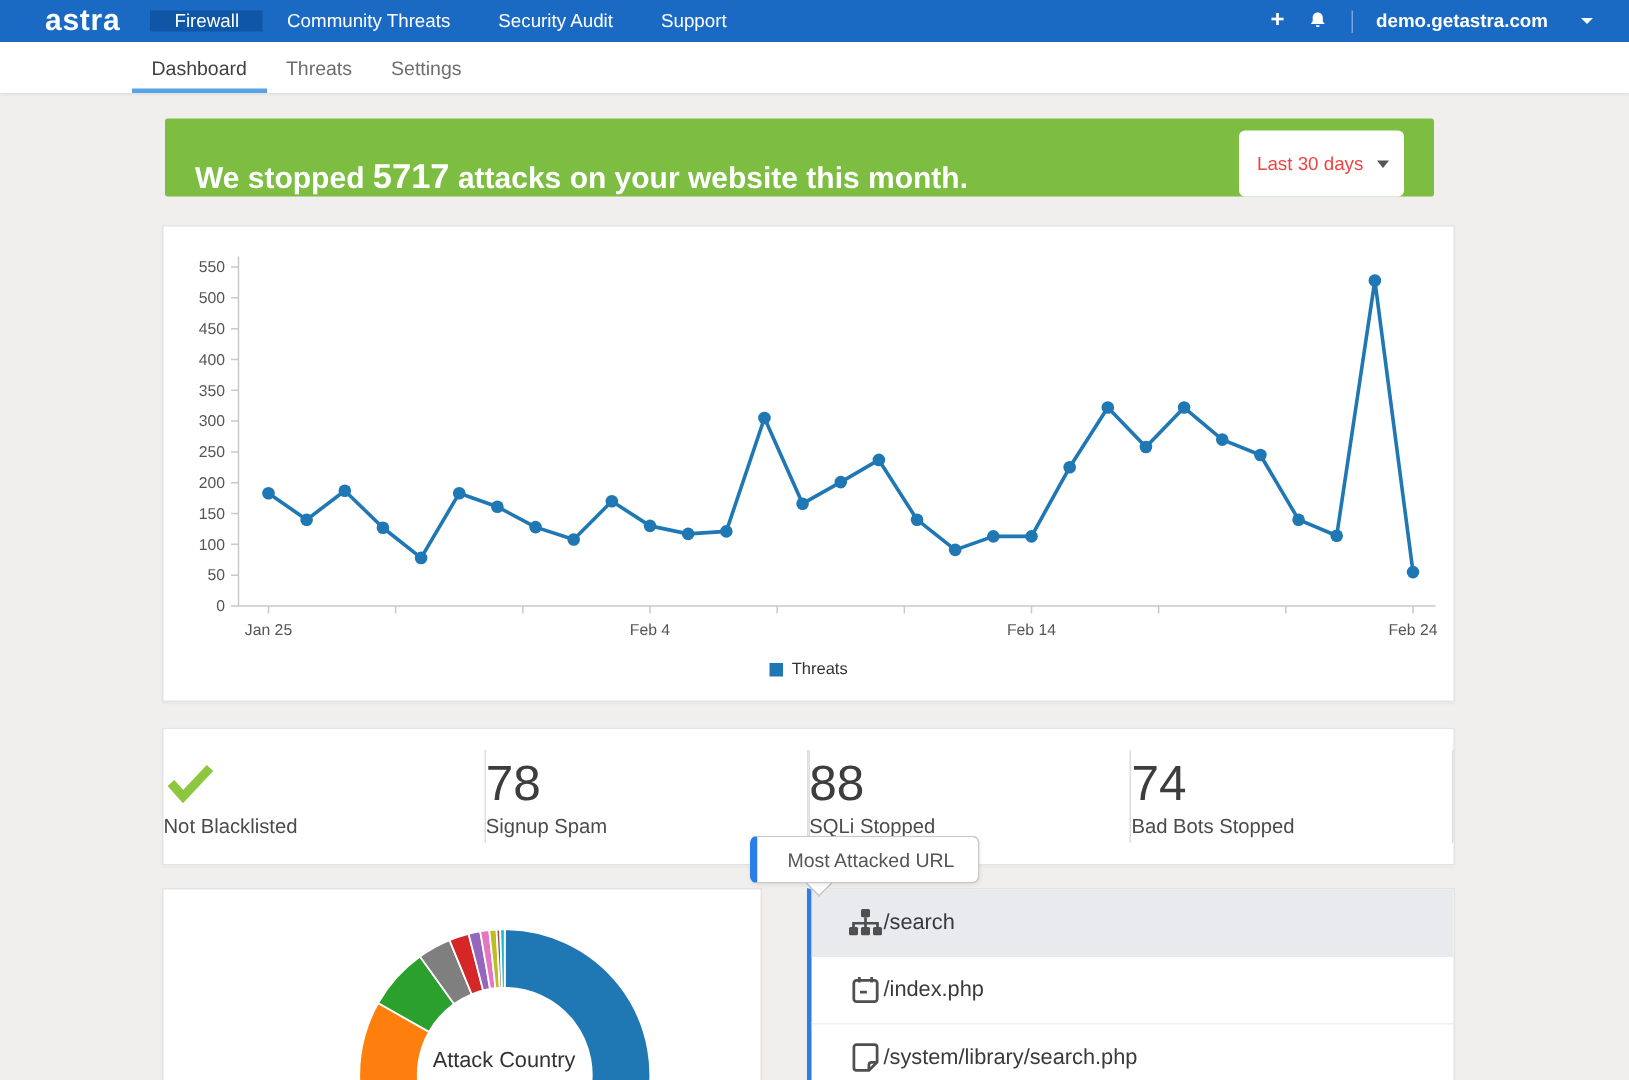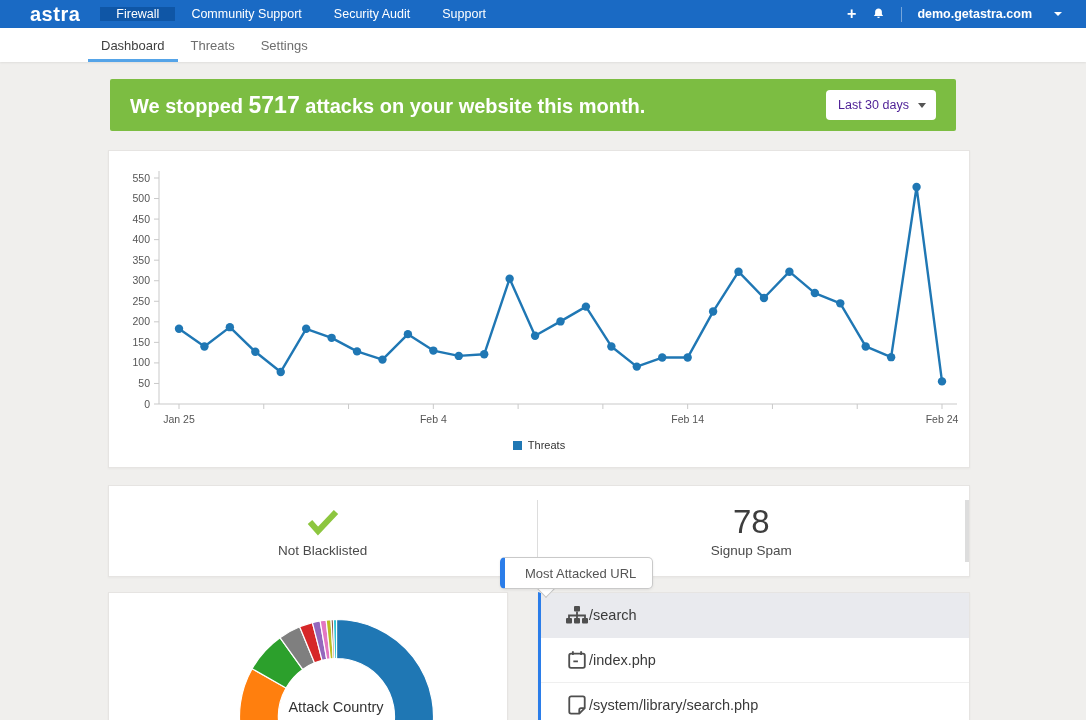--- a/index.html
+++ b/index.html
@@ -18,37 +18,37 @@
   .caret-down{width:0;height:0;border-left:4px solid transparent;border-right:4px solid transparent;border-top:4px solid #fff}
 
   
   .subnav{height:34px;background:#fff;display:flex;padding-left:88px;box-shadow:0 1px 2px rgba(0,0,0,.07)}
   .subtab{padding:3px 13px 0 13px;font-size:13px;color:#6e6e6e;display:flex;align-items:center;border-bottom:3px solid transparent;cursor:pointer}
   .subtab.active{color:#3f3f3f;border-bottom-color:#55a4e8}
 
   .main{margin-left:108px;width:862px}
 
   
-  .banner{margin:17px 14px 0 2px;height:52px;background:#7cbd42;border-radius:2px;display:flex;align-items:center;padding:0 20px;color:#fff}
+  .banner{margin:17px 14px 0 2px;height:52px;background:#7cbd42;border-radius:2px;display:flex;align-items:flex-end;padding:0 20px;color:#fff}
   .banner-text{font-size:20px;font-weight:bold}
   .banner-count{font-size:23px}
-  .range-select{margin-left:auto;background:#fff;border-radius:4px;width:110px;height:30px;display:flex;align-items:center;justify-content:space-between;padding:0 10px 0 12px;font-size:12.5px;color:#4c1d95;cursor:pointer}
+  .range-select{margin-left:auto;background:#fff;border-radius:4px;width:110px;height:44px;display:flex;align-items:center;justify-content:space-between;padding:0 10px 0 12px;font-size:12.5px;color:#ef4444;cursor:pointer}
   .select-caret{width:0;height:0;border-top:5px solid #555;border-left:4px solid transparent;border-right:4px solid transparent}
 
   .card{background:#fff;border:1px solid #e6e4e2;box-shadow:0 1px 2px rgba(0,0,0,.04)}
 
   
   .chart-card{margin-top:19px;height:318px;padding-top:4px}
   .legend{display:flex;justify-content:center;align-items:center;gap:6px;margin-top:0}
   .legend-sq{width:9px;height:9px;background:#1f77b4}
   .legend-label{font-size:11px;color:#333}
 
   
   .stats-card{margin-top:17px;height:92px;display:flex;align-items:center}
-  .stat-cell{flex:1;display:flex;flex-direction:column;align-items:center;justify-content:center;gap:3px}
+  .stat-cell{flex:1;display:flex;flex-direction:column;align-items:flex-start;justify-content:center;gap:3px}
   .stat-value{font-size:33px;color:#3d3d3d;line-height:36px}
   .stat-label{font-size:13.5px;color:#4b4b4b}
   .stat-div{width:1px;height:62px;background:#dddddd}
 
   
   .bottom{margin-top:15px;display:flex;gap:30px;height:170px}
   .donut-card{width:400px;position:relative;overflow:hidden}
   .donut-label{position:absolute;left:227px;top:106px;transform:translateX(-50%);font-size:14.5px;color:#333;white-space:nowrap}
   .url-card{width:432px;border-left:3px solid #2b7de9;overflow:hidden;padding:0}
   .url-row{height:44.5px;display:flex;align-items:center;padding-left:24px;font-size:14.5px;color:#3a3a3a;cursor:pointer}
@@ -64,21 +64,21 @@
 </style>
 </head>
 <body>
 
 <div class="topnav">
   <div class="logo">astra</div>
   <div class="topnav-item active">
       <span>Firewall</span>
     </div>
   <div class="topnav-item">
-      <span>Community Support</span>
+      <span>Community Threats</span>
     </div>
   <div class="topnav-item">
       <span>Security Audit</span>
     </div>
   <div class="topnav-item">
       <span>Support</span>
     </div>
   <div class="topnav-right">
     <span class="plus">+</span>
     <span style="display:flex">
@@ -208,21 +208,29 @@
       </span>
       <span class="stat-label">Not Blacklisted</span>
     </div>
     <div class="stat-div"></div>
     <div class="stat-cell">
       <span class="stat-value">78</span>
       <span class="stat-label">Signup Spam</span>
     </div>
     <div class="stat-div"></div>
     <div class="stat-div"></div>
-    <div class="stat-div"></div>
+    <div class="stat-cell">
+      <span class="stat-value">88</span>
+      <span class="stat-label">SQLi Stopped</span>
+    </div>
+    <div class="stat-div"></div>
+    <div class="stat-cell">
+      <span class="stat-value">74</span>
+      <span class="stat-label">Bad Bots Stopped</span>
+    </div>
     <div class="stat-div"></div>
   </div>
 
   <div class="bottom">
     <div class="card donut-card">
       <svg id="donut-svg" width="400" height="170" viewBox="0 0 400 170">
           <path d="M227.5 26.5A97 97 0 1 1 180.2367378046428 208.20645811656226L199.23949270793074 174.14922237897537A58 58 0 1 0 227.5 65.5Z" fill="#1f77b4" stroke="#ffffff" stroke-width="1.2"></path>
           <path d="M180.2367378046428 208.20645811656226A97 97 0 0 1 143.092175797056 75.70544786981574L177.0293422291675 94.9218141901991A58 58 0 0 0 199.23949270793074 174.14922237897537Z" fill="#ff7f0e" stroke="#ffffff" stroke-width="1.2"></path>
           <path d="M143.092175797056 75.70544786981574A97 97 0 0 1 170.97902347214816 44.66866604998988L193.7039521792226 76.36373846288055A58 58 0 0 0 177.0293422291675 94.9218141901991Z" fill="#2ca02c" stroke="#ffffff" stroke-width="1.2"></path>
           <path d="M170.97902347214816 44.66866604998988A97 97 0 0 1 190.66142773438528 33.767510937057565L205.47281245973554 69.84552200360143A58 58 0 0 0 193.7039521792226 76.36373846288055Z" fill="#7f7f7f" stroke="#ffffff" stroke-width="1.2"></path>

